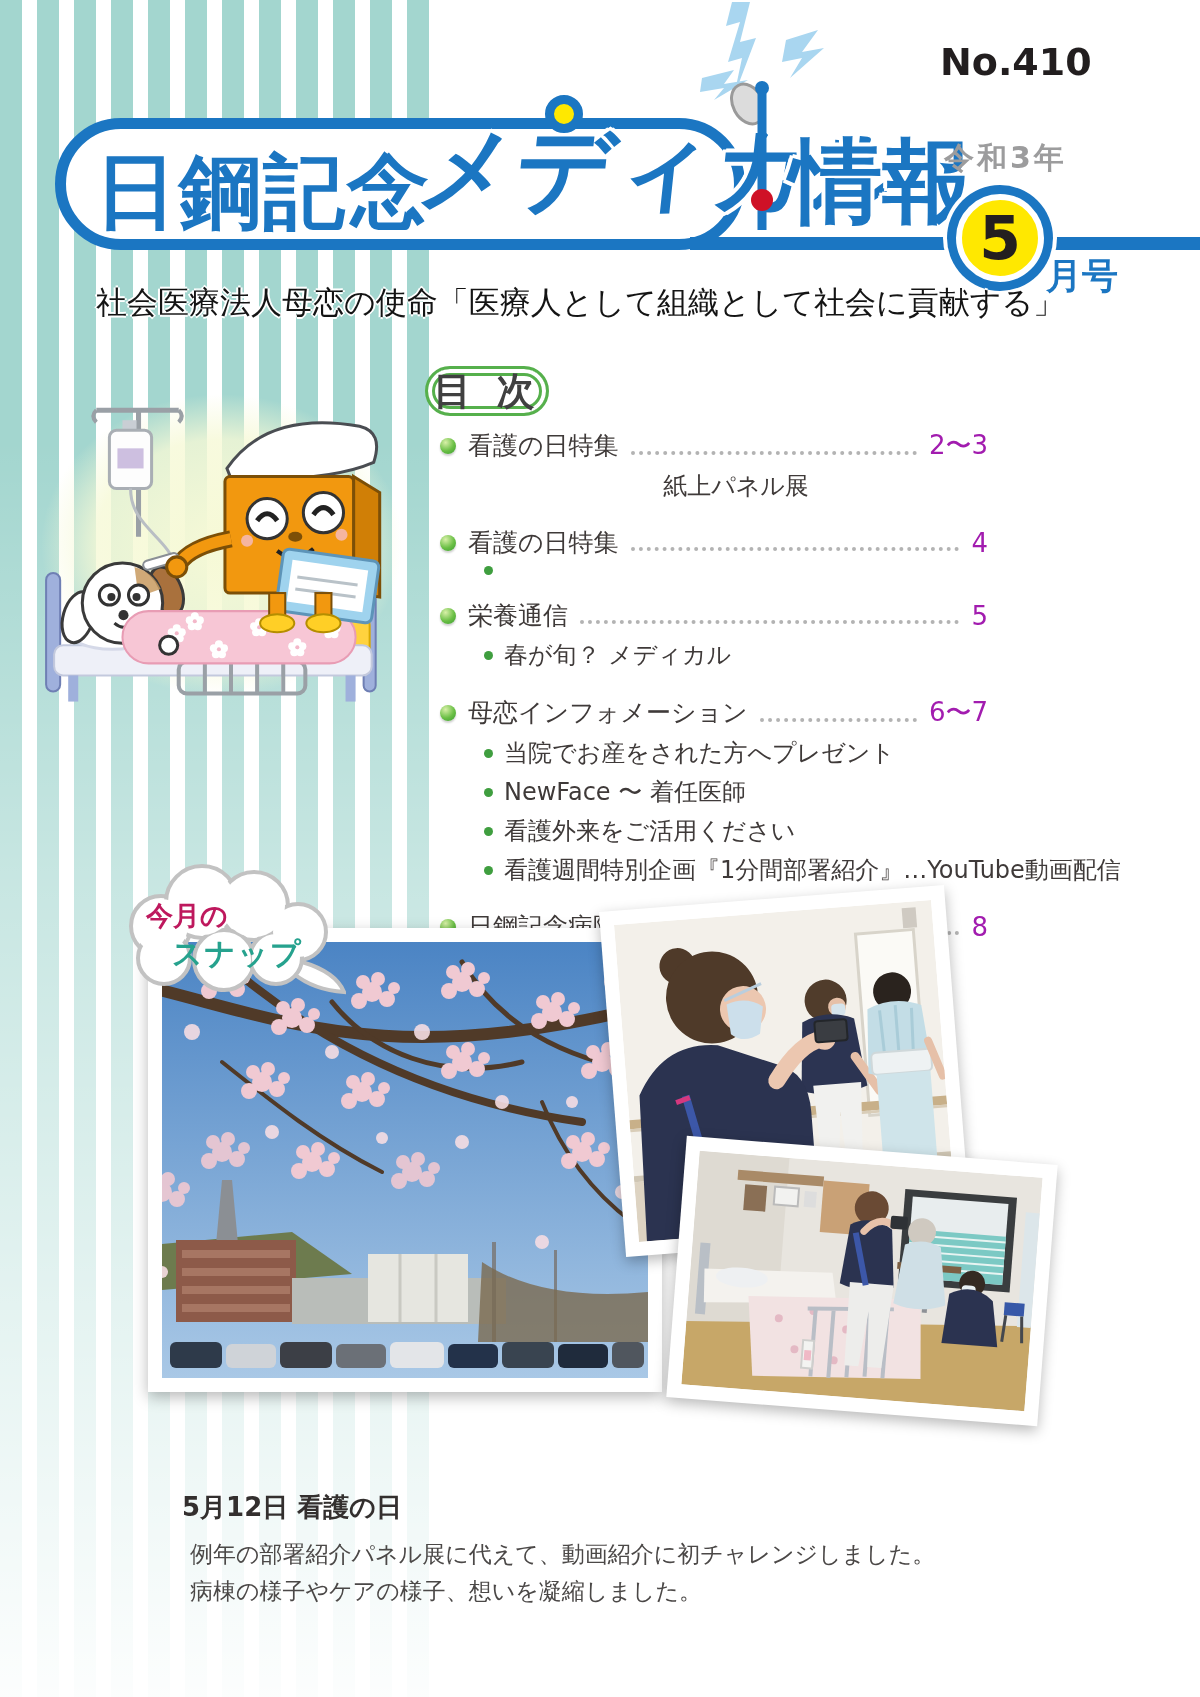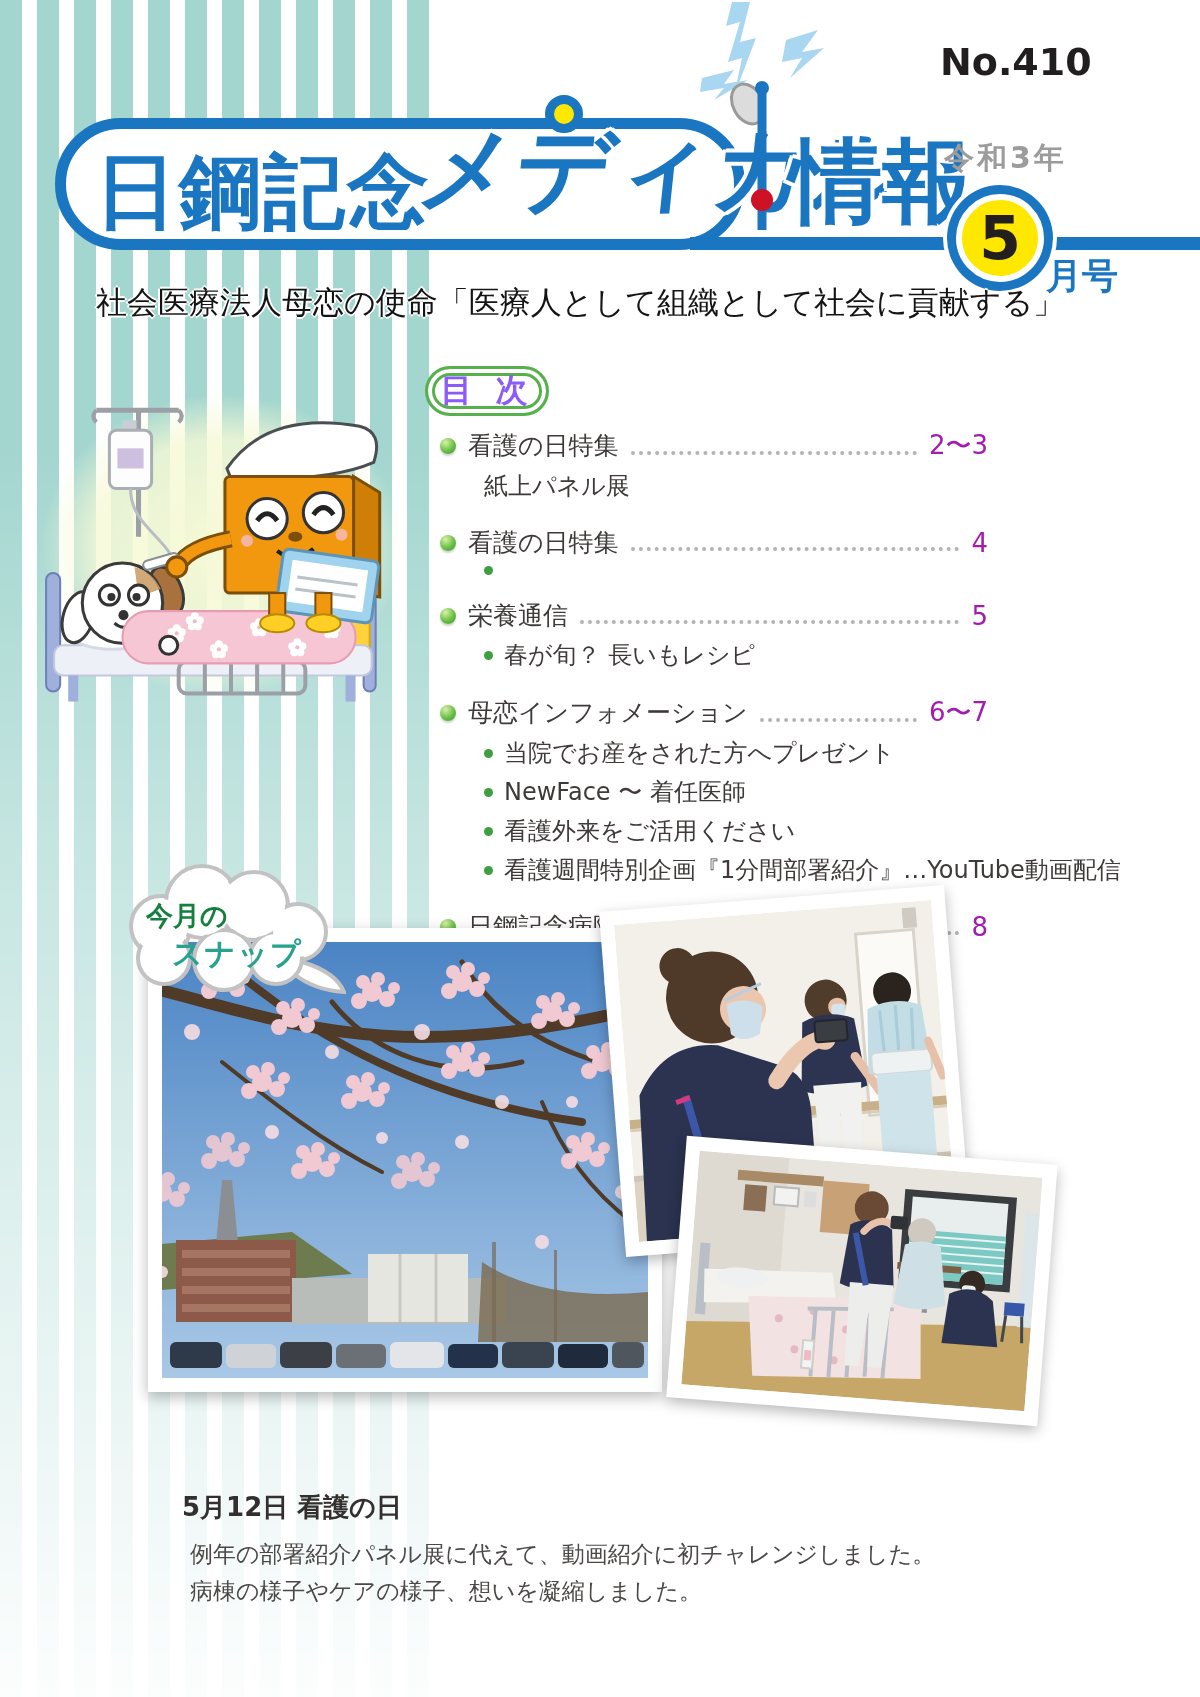--- a/index.html
+++ b/index.html
@@ -37,37 +37,37 @@
     color:#1b76c2;z-index:7;white-space:nowrap;}
   .mission{position:absolute;left:96px;top:282px;font-size:31px;font-weight:normal;color:#141414;
     z-index:6;white-space:nowrap;text-shadow:-2px 0 #fff,2px 0 #fff,0 -2px #fff,0 2px #fff;}
   
   .mascot{position:absolute;left:26px;top:376px;width:414px;height:334px;z-index:1;}
   
   .toc-capsule{position:absolute;left:425px;top:366px;width:124px;height:50px;background:#fff;
     border:3px solid #56b04c;border-radius:28px;box-sizing:border-box;
     box-shadow:inset 0 0 0 4px #fff,inset 0 0 0 7px #56b04c;
     display:flex;align-items:center;justify-content:center;z-index:2;}
-  .toc-capsule span{font-size:32px;font-weight:bold;color:#8b5cf6;letter-spacing:6px;}
+  .toc-capsule span{font-size:38px;font-weight:bold;color:#404040;letter-spacing:6px;}
   .toc-list{position:absolute;left:440px;top:428px;width:548px;z-index:2;}
   .toc-item{display:flex;align-items:center;margin-top:24px;}
   .toc-item:first-child{margin-top:0;}
   .toc-bullet{width:16px;height:16px;border-radius:50%;flex:0 0 16px;margin-right:12px;
     background:radial-gradient(circle at 35% 28%,#d8f0a8,#6abf45 55%,#3f9e33 95%);
     box-shadow:0 2px 2px rgba(0,0,0,.18);}
   .toc-label{font-size:25px;color:#3f3a39;white-space:nowrap;}
   .toc-leader{flex:1;border-bottom:4px dotted #b3b3b3;margin:0 12px;align-self:flex-end;margin-bottom:8px;min-width:30px;}
   .toc-pages{font-size:26px;color:#a21caf;white-space:nowrap;}
   .toc-sub{display:flex;align-items:center;margin:7px 0 0 44px;}
   .toc-sub .sub-dot{width:9px;height:9px;border-radius:50%;background:#3f9e3f;flex:0 0 9px;margin-right:11px;}
-  .toc-sub.no-dot{}
+  .toc-sub.no-dot{justify-content:center;}
   .toc-sub .sub-text{font-size:24px;color:#3f3a39;white-space:nowrap;}
   
   .snap-cloud{position:absolute;left:106px;top:858px;width:240px;height:142px;z-index:5;}
-  .snap-line1{position:absolute;left:40px;top:40px;font-size:27px;font-weight:bold;color:#15803d;white-space:nowrap;}
+  .snap-line1{position:absolute;left:40px;top:40px;font-size:27px;font-weight:bold;color:#be185d;white-space:nowrap;}
   .snap-line2{position:absolute;left:66px;top:76px;font-size:30px;font-weight:bold;color:#26a28e;
     letter-spacing:2px;white-space:nowrap;font-family:Liberation Serif, serif;}
   
   .photo{position:absolute;background:#fff;padding:14px;box-sizing:border-box;
     box-shadow:0 5px 14px rgba(0,0,0,.28);}
   .photo svg{display:block;width:100%;height:100%;}
   #photo-cherry{left:148px;top:928px;width:514px;height:464px;z-index:2;}
   #photo-corridor{left:612px;top:898px;width:346px;height:346px;transform:rotate(-4.5deg);z-index:3;}
   #photo-room{left:676px;top:1150px;width:372px;height:262px;transform:rotate(4.5deg);z-index:4;}
   
@@ -218,21 +218,21 @@
         <span class="sub-dot"></span>
       </div>
       <div class="toc-item">
         <span class="toc-bullet"></span>
         <span class="toc-label">栄養通信</span>
         <span class="toc-leader"></span>
         <span class="toc-pages">5</span>
       </div>
       <div class="toc-sub">
         <span class="sub-dot"></span>
-        <span class="sub-text">春が旬？ 長いもレシピ</span>
+        <span class="sub-text">春が旬？ メディカル</span>
       </div>
       <div class="toc-item">
         <span class="toc-bullet"></span>
         <span class="toc-label">母恋インフォメーション</span>
         <span class="toc-leader"></span>
         <span class="toc-pages">6〜7</span>
       </div>
       <div class="toc-sub">
         <span class="sub-dot"></span>
         <span class="sub-text">当院でお産をされた方へプレゼント</span>

